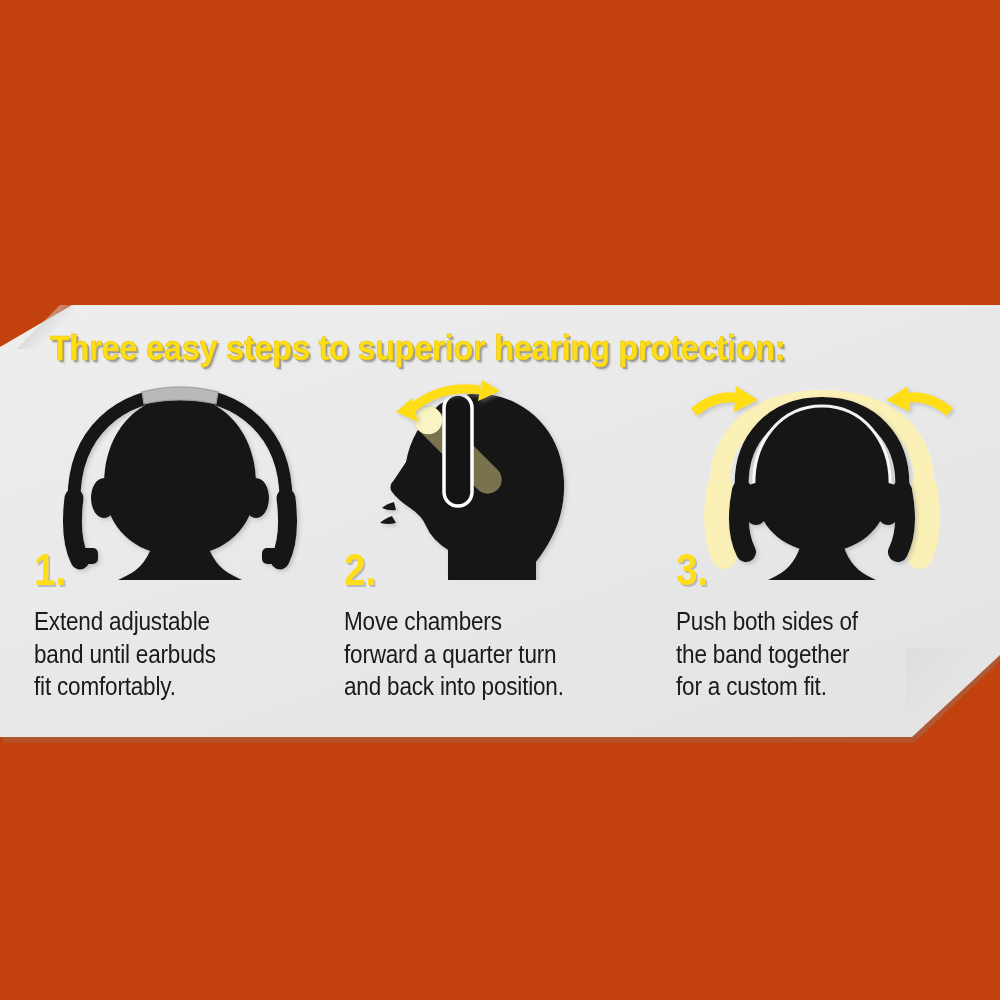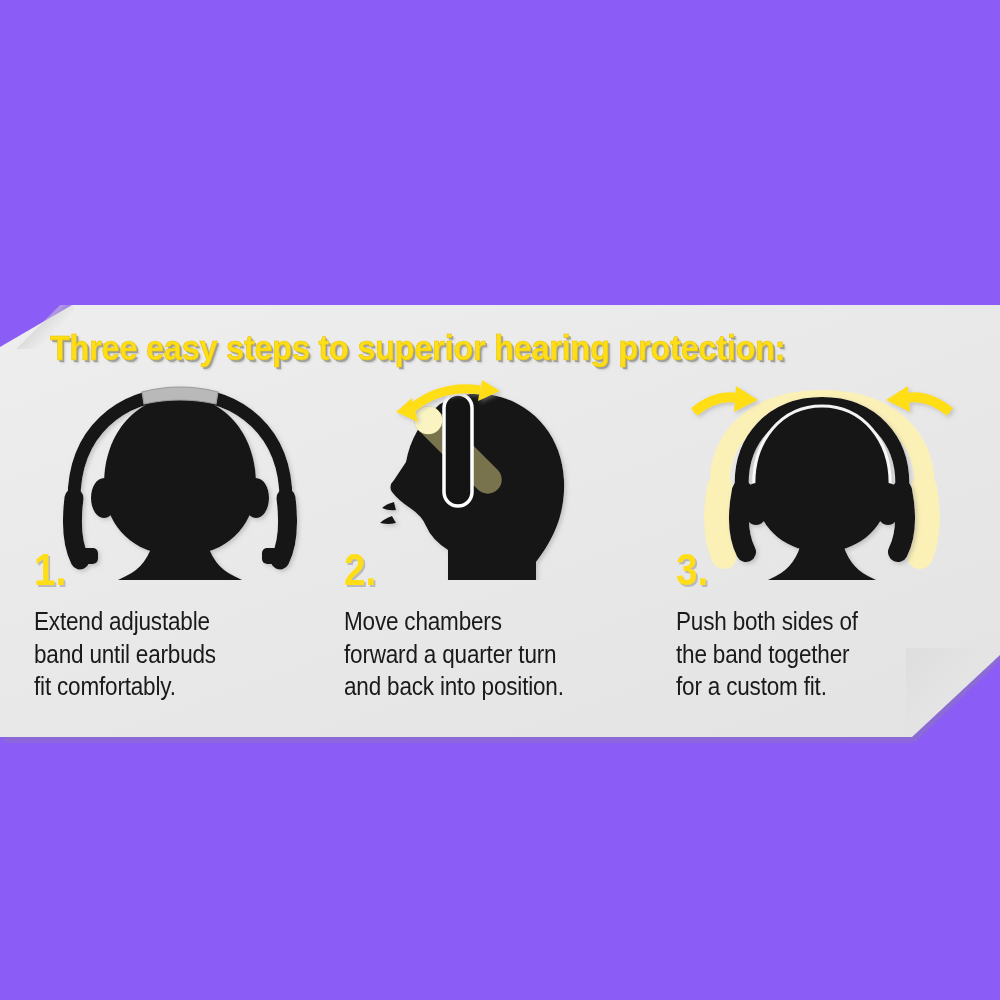--- a/index.html
+++ b/index.html
@@ -10,21 +10,21 @@
     height: 1000px;
     background: #ffffff;
     font-family: "Liberation Sans", sans-serif;
     overflow: hidden;
   }
 
   #stage {
     position: relative;
     width: 1000px;
     height: 1000px;
-    background: #8b5cf6;
+    background: #c2410c;
   }
 
   
   .panel {
     position: absolute;
     left: 0px;
     top: 305px;
     width: 1000px;
     height: 432px;
     background: linear-gradient(160deg, #eeeeee 0%, #e9e9e9 45%, #e4e3e3 100%);

